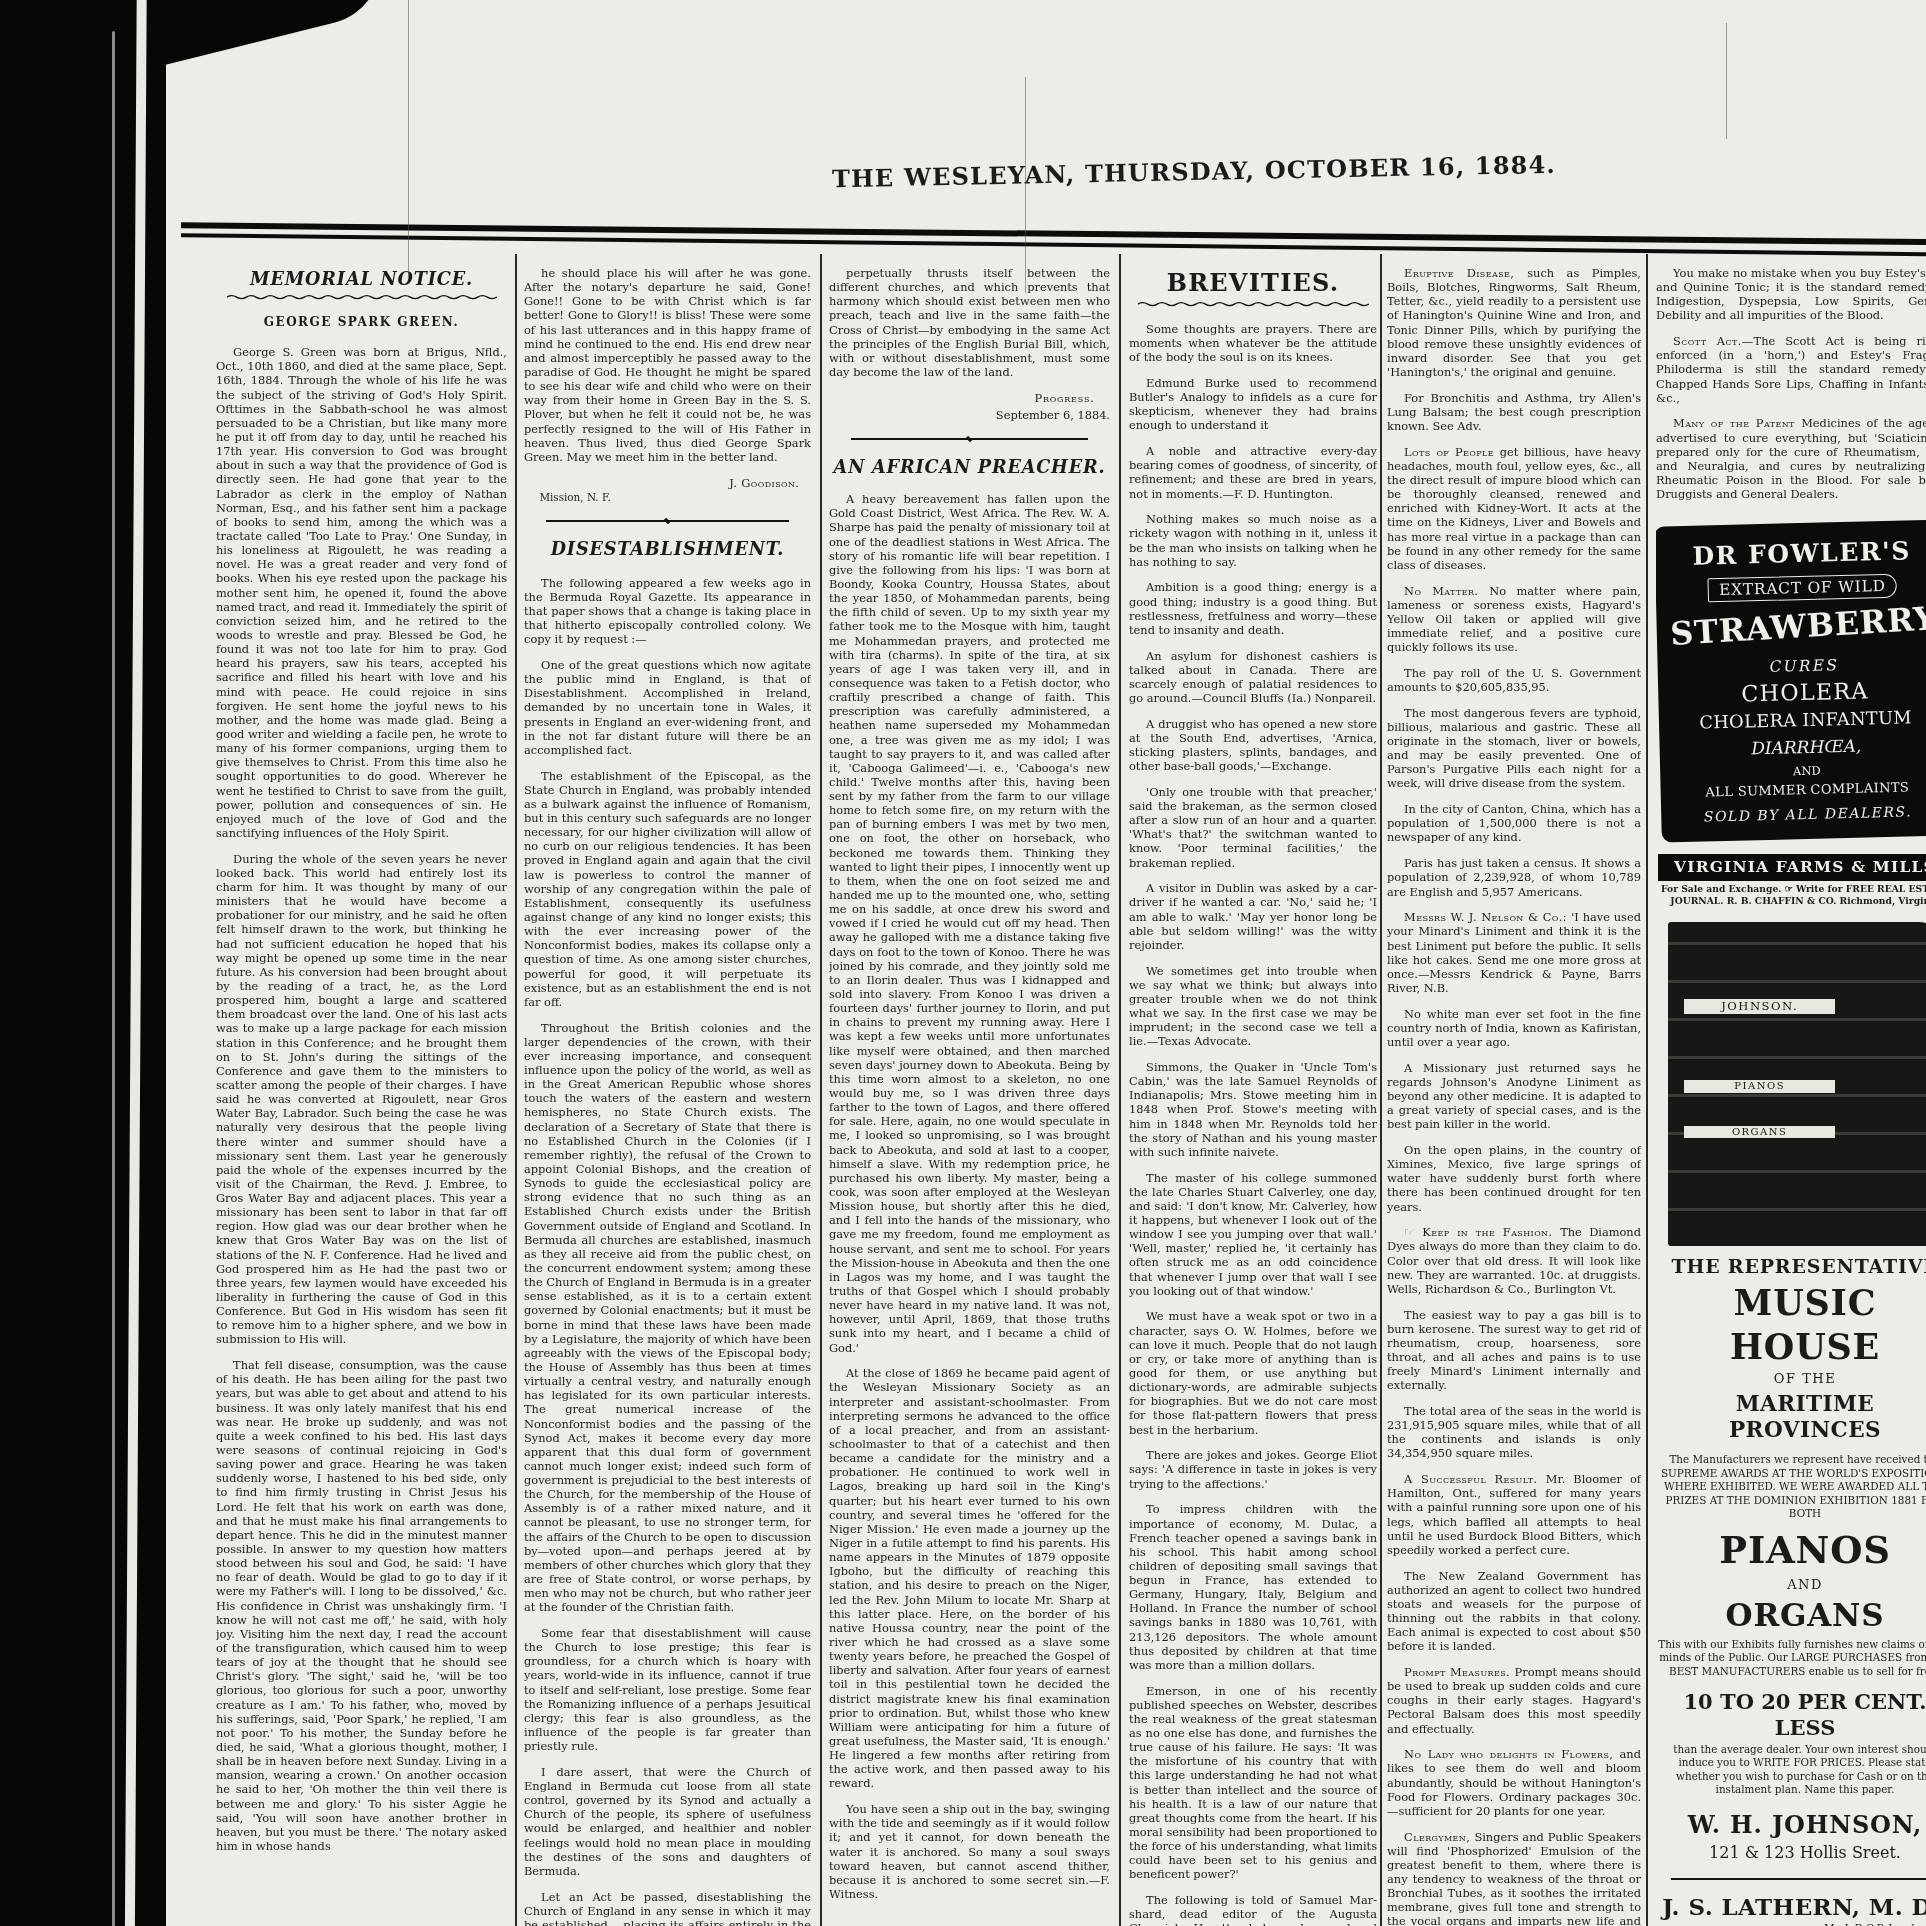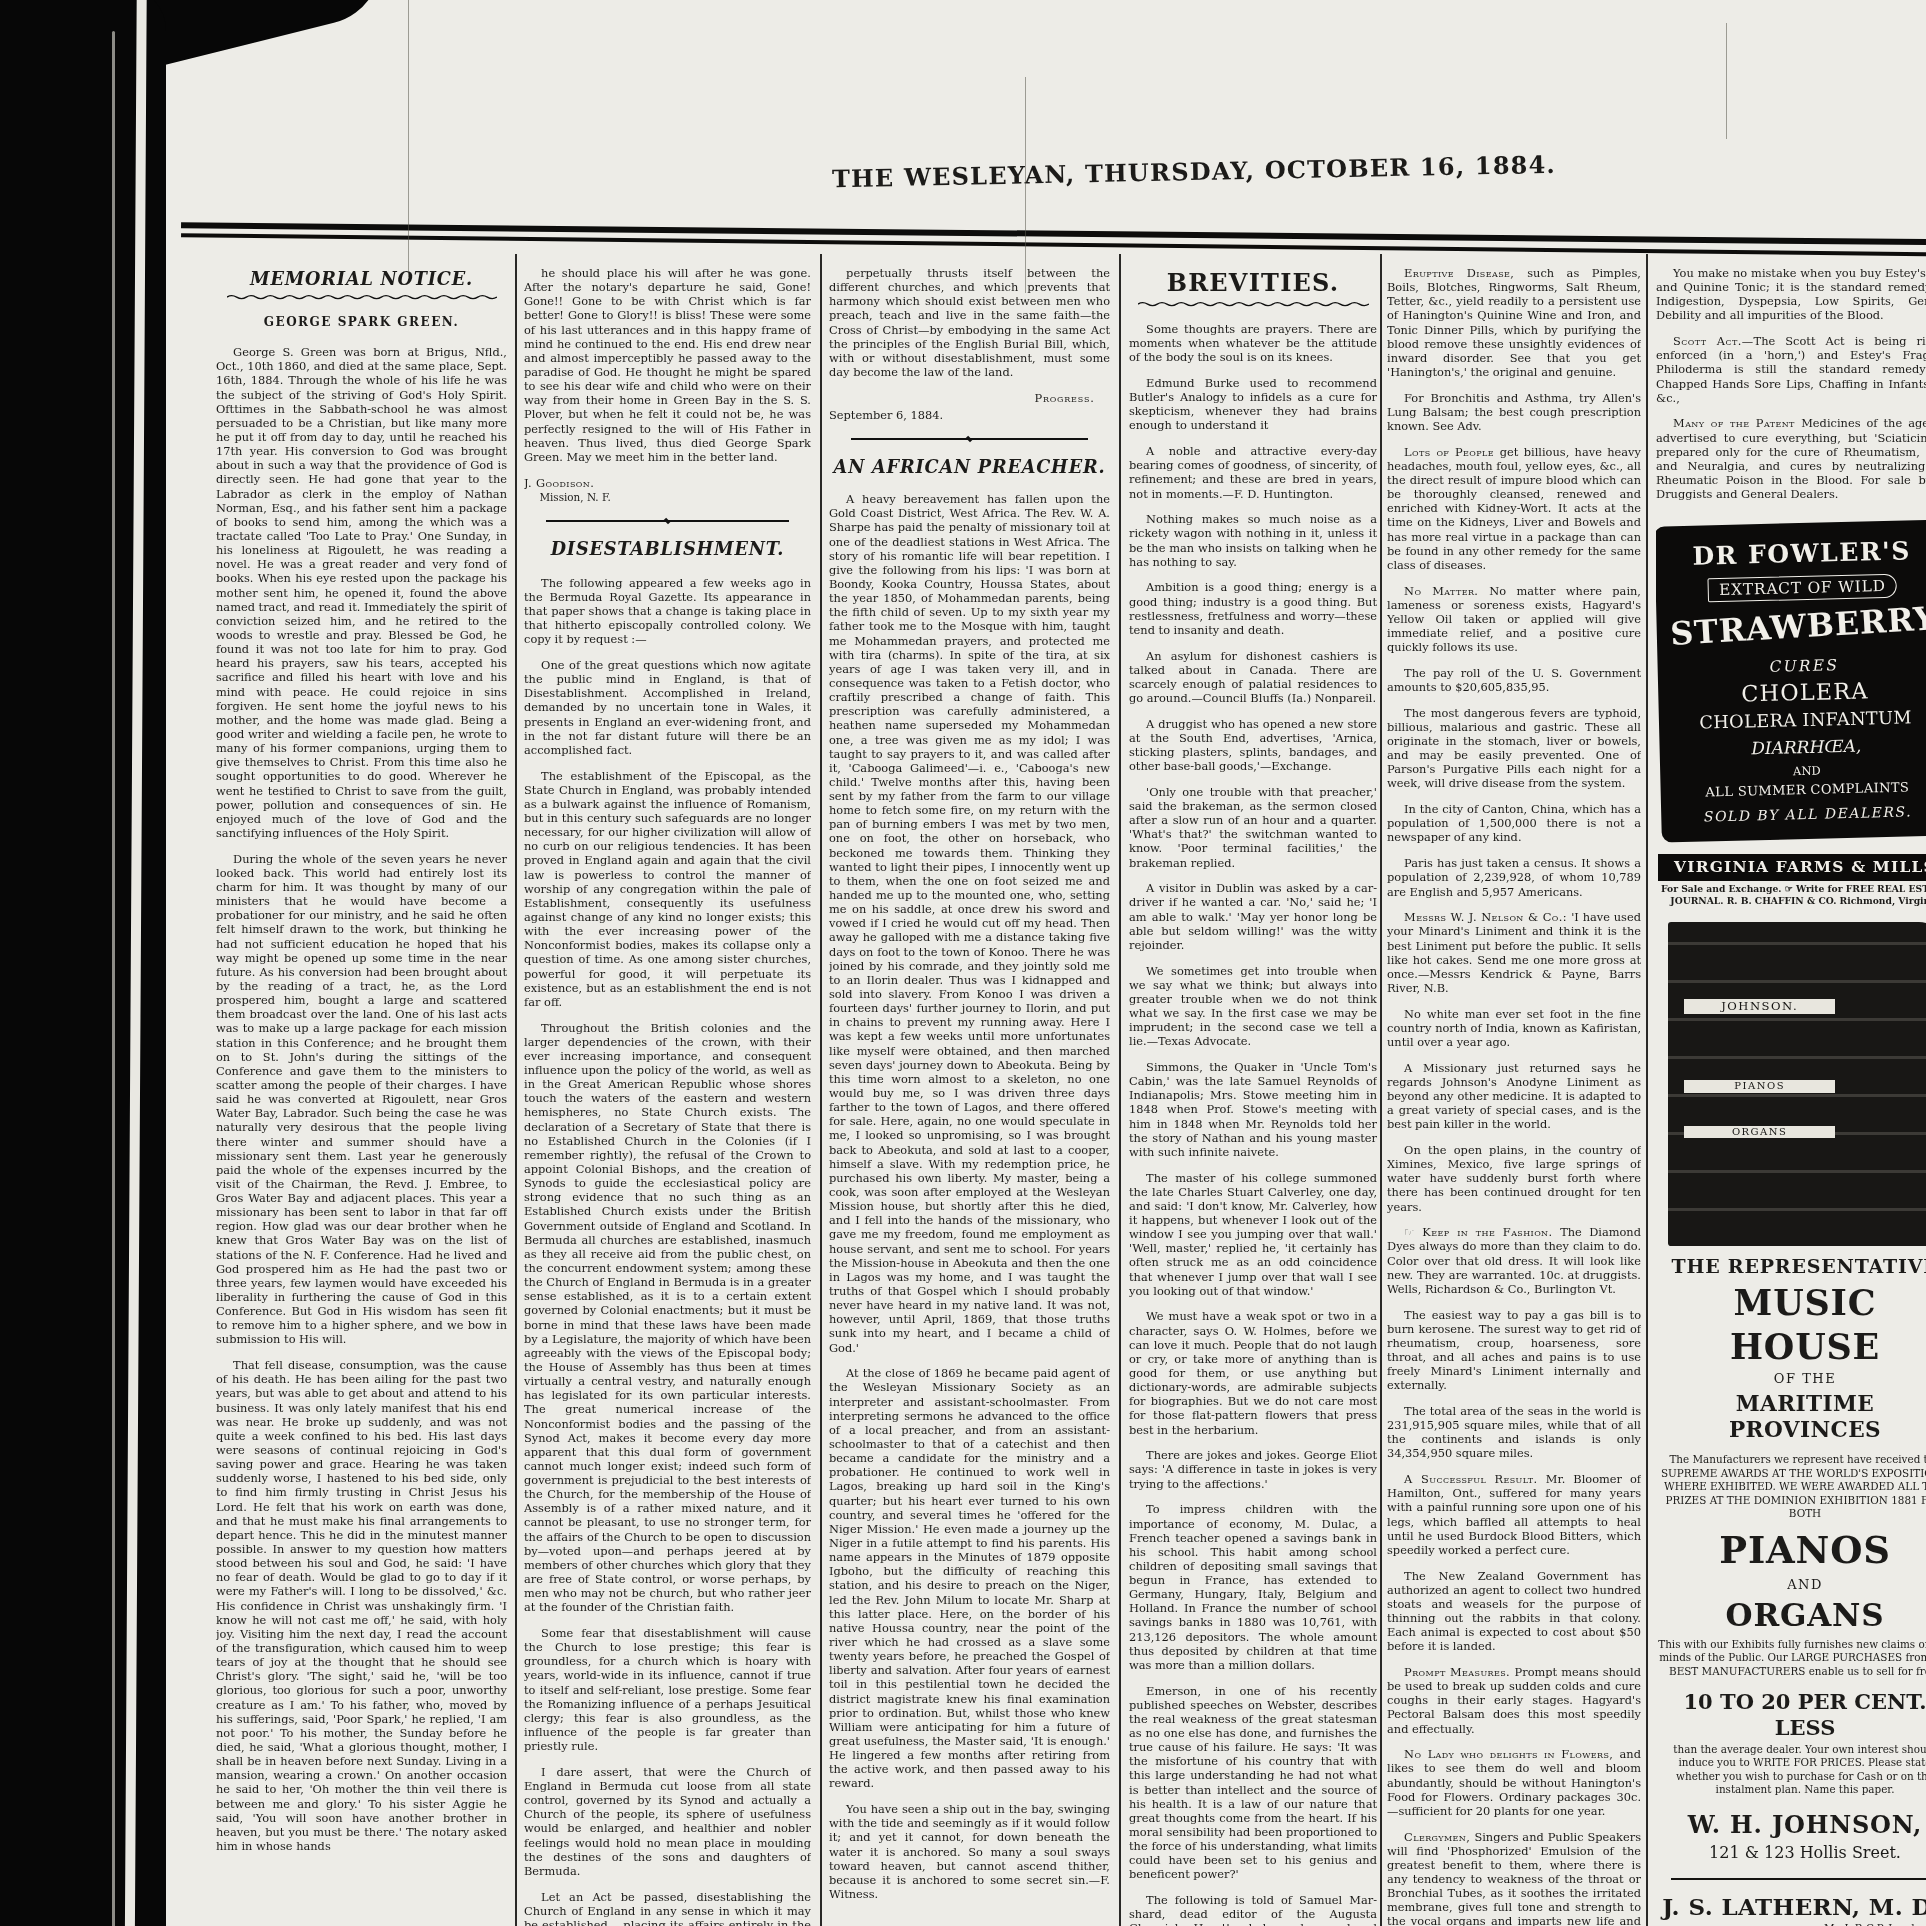--- a/index.html
+++ b/index.html
@@ -27,24 +27,24 @@
   .col p{margin:0 0 3.9px;}
   p.item{text-align:justify;text-indent:1.5em;margin:0 0 11.6px;}
   .lead{font-variant:small-caps;letter-spacing:0.4px;font-weight:normal;}
   .headline{font-style:italic;font-weight:bold;text-align:center;font-size:17.7px;letter-spacing:0.8px;margin:2.3px 0 3.9px;}
   .subhead{font-weight:bold;text-align:center;font-size:12px;letter-spacing:1.5px;margin:13px 0 15.4px;}
   .bigheadline{font-weight:bold;text-align:center;font-size:24px;letter-spacing:1.2px;margin:1.5px 0 3.1px;}
   svg.wavy{display:block;margin:0.8px auto 14.6px;}
   .ornament{display:flex;align-items:center;justify-content:center;margin:14px auto;}
   .ornament .bar{height:1.5px;background:#111;width:42%;}
   .ornament .dia{width:6.2px;height:6.2px;background:#111;transform:rotate(45deg) scaleY(.55);margin:0 -2.3px;}
-  .sig{font-variant:small-caps;letter-spacing:0.4px;margin:2.3px 11.6px 1.5px 0;}
+  .sig{text-align:right;font-variant:small-caps;letter-spacing:0.4px;margin:2.3px 11.6px 1.5px 0;}
   .place{text-align:left;margin:0 0 9.2px 15.4px;font-size:10.4px;}
   .progress{text-align:right;font-variant:small-caps;letter-spacing:0.8px;margin:3.9px 15.4px 3.1px 0;}
-  .dateline{text-align:left;margin:0 0 10px;}
+  .dateline{text-align:right;margin:0 0 10px;}
   
   #col-ads{display:flex;flex-direction:column;}
   .ad-black{background:#0c0b0a;color:#f1efe9;text-align:center;border-radius:10px;
       padding:15.4px 7.7px;transform:rotate(-1.4deg);margin:10px 2.3px 15.4px;}
   .ad-black .l1{font-size:25px;font-weight:bold;letter-spacing:1.5px;}
   .ad-black .l2{font-size:15.4px;letter-spacing:0.8px;margin:7px 0;border:1.5px solid #f1efe9;
       display:inline-block;padding:1.5px 10px;border-radius:2.3px 15.4px 15.4px 2.3px;}
   .ad-black .l3{font-size:32px;font-weight:bold;letter-spacing:0.8px;transform:rotate(-2deg);}
   .ad-black .l4{font-size:15.4px;font-style:italic;margin:10px 0 3.1px;letter-spacing:2.3px;}
   .ad-black .l5{font-size:22.3px;letter-spacing:1.2px;}

